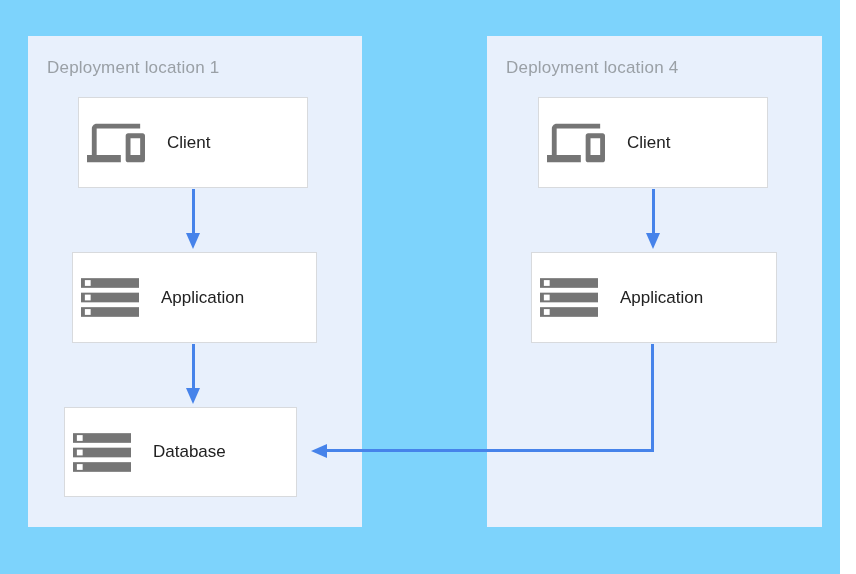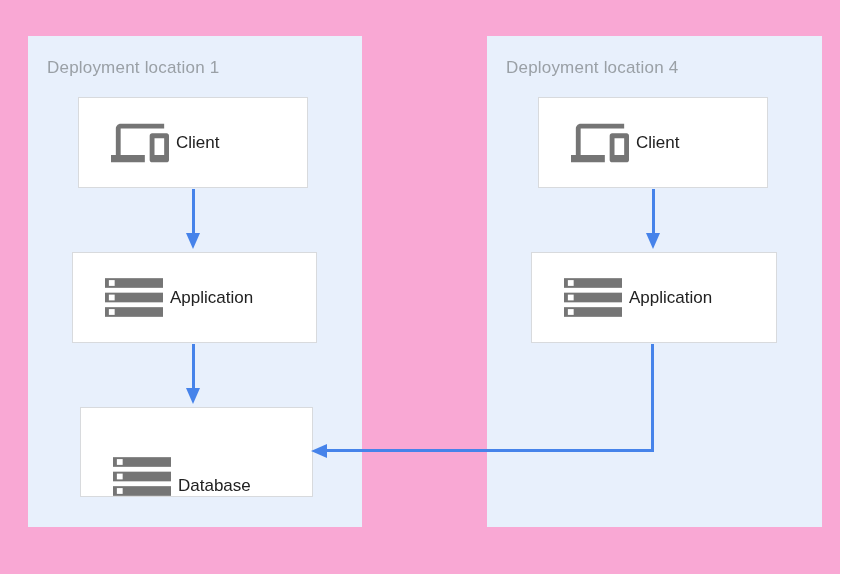--- a/index.html
+++ b/index.html
@@ -1,27 +1,27 @@
 <!DOCTYPE html>
 <html><head>
 <meta charset="utf-8">
 <style>
   * { margin: 0; padding: 0; box-sizing: border-box; }
   html, body { width: 856px; height: 574px; background: #ffffff; font-family: "Liberation Sans", "DejaVu Sans", sans-serif; }
-  #canvas { position: relative; width: 840px; height: 574px; background: #f9a8d4; overflow: hidden; text-decoration: underline; }
+  #canvas { position: relative; width: 840px; height: 574px; background: #7dd3fc; overflow: hidden; text-decoration: underline; }
 
   .zone { position: absolute; background: #e8f0fc; }
   #zone1 { left: 28px; top: 36px; width: 334px; height: 491px; }
   #zone2 { left: 487px; top: 36px; width: 335px; height: 491px; }
   .zone-label { position: absolute; top: 22px; left: 19px; font-size: 17px; color: #9aa0a6; letter-spacing: 0.2px; white-space: nowrap; }
 
-  .node { position: absolute; background: #ffffff; border: 1px solid #d8dadd; display: flex; align-items: center; padding-left: 32px; gap: 7px; }
+  .node { position: absolute; background: #ffffff; border: 1px solid #d8dadd; display: flex; align-items: center; padding-left: 8px; gap: 22px; }
   #client1 { left: 78px;  top: 97px;  width: 230px; height: 91px; }
   #app1    { left: 72px;  top: 252px; width: 245px; height: 91px; }
-  #db1     { left: 80px;  top: 407px; width: 233px; height: 90px; align-items: flex-end; }
+  #db1     { left: 64px;  top: 407px; width: 233px; height: 90px; }
   #client2 { left: 538px; top: 97px;  width: 230px; height: 91px; }
   #app2    { left: 531px; top: 252px; width: 246px; height: 91px; }
 
   .node-label { font-size: 17px; color: #212121; white-space: nowrap; }
   .icon { display: flex; align-items: center; justify-content: center; flex: 0 0 auto; }
 
   
   .shaft-v { position: absolute; width: 3px; background: #4683ea; }
   .shaft-h { position: absolute; height: 3px; background: #4683ea; }
   .head-down { position: absolute; width: 0; height: 0; border-left: 7px solid transparent; border-right: 7px solid transparent; border-top: 16px solid #4683ea; }

